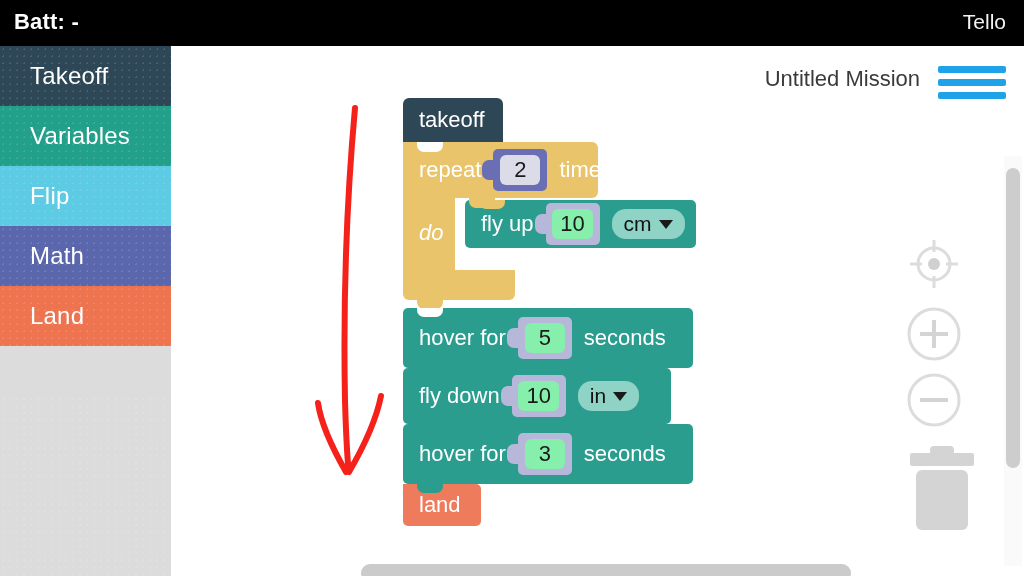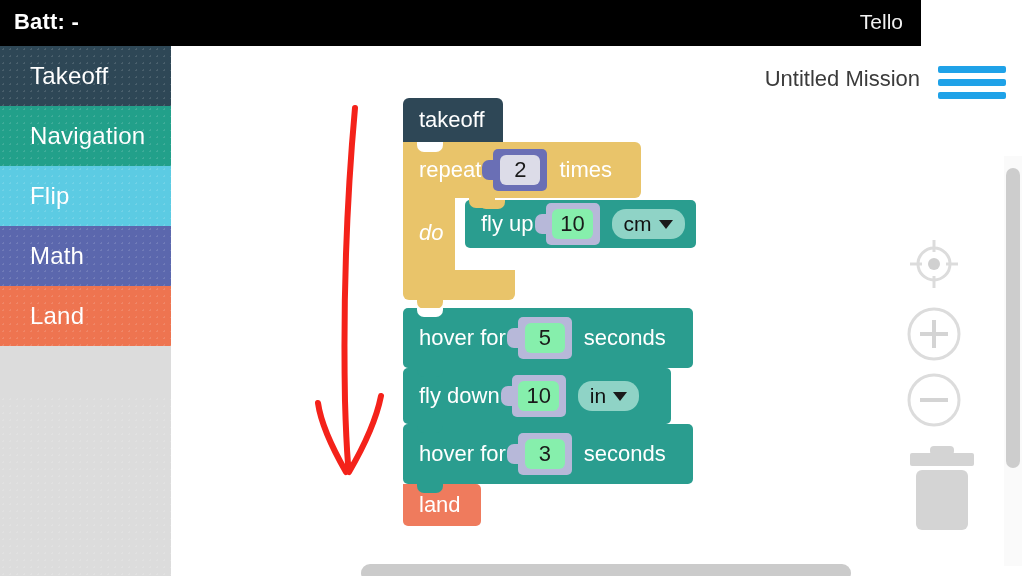--- a/index.html
+++ b/index.html
@@ -5,21 +5,21 @@
   * { margin:0; padding:0; box-sizing:border-box; }
   html,body { width:1024px; height:576px; overflow:hidden; }
   body {
     font-family:"Liberation Sans", sans-serif;
     background:#ffffff;
     position:relative;
   }
 
   
   #status-bar{
-    position:absolute; left:0; top:0; width:921px; height:46px;
+    position:absolute; left:0; top:0; width:1024px; height:46px;
     background:#000000; color:#ffffff;
   }
   #batt-label{
     position:absolute; left:14px; top:9px;
     font-size:22px; font-weight:bold; letter-spacing:.2px;
   }
   #app-title{
     position:absolute; right:18px; top:10px;
     font-size:21px; font-weight:400; color:#f2f2f2;
   }
@@ -84,21 +84,21 @@
   }
   #blk-takeoff::after{
     content:""; position:absolute; left:14px; bottom:-9px;
     width:26px; height:10px; background:#2e4756;
     border-radius:0 0 7px 7px;
   }
 
   
   #blk-repeat{
     position:absolute; left:0; top:44px;
-    width:238px; height:56px; background:#e9c46a;
+    width:195px; height:56px; background:#e9c46a;
     border-radius:0 6px 6px 0;
   }
   #blk-repeat .row{
     display:flex; align-items:center; height:56px; padding-left:16px; gap:12px;
   }
   #repeat-notch{
     position:absolute; left:14px; top:0; width:26px; height:10px;
     background:#ffffff; border-radius:0 0 7px 7px;
   }
   #blk-repeat-do{
@@ -219,21 +219,21 @@
 <div id="status-bar">
   <div id="batt-label">Batt: -</div>
   <div id="app-title">Tello</div>
 </div>
 
 <div id="sidebar">
   <div class="cat" style="background-color:#2e4756">
     <span class="cat-label">Takeoff</span>
   </div>
   <div class="cat" style="background-color:#22a08a">
-    <span class="cat-label">Navigation</span>
+    <span class="cat-label">Variables</span>
   </div>
   <div class="cat" style="background-color:#5ccbe3">
     <span class="cat-label">Flip</span>
   </div>
   <div class="cat" style="background-color:#5b67ad">
     <span class="cat-label">Math</span>
   </div>
   <div class="cat" style="background-color:#ee7450">
     <span class="cat-label">Land</span>
   </div>

